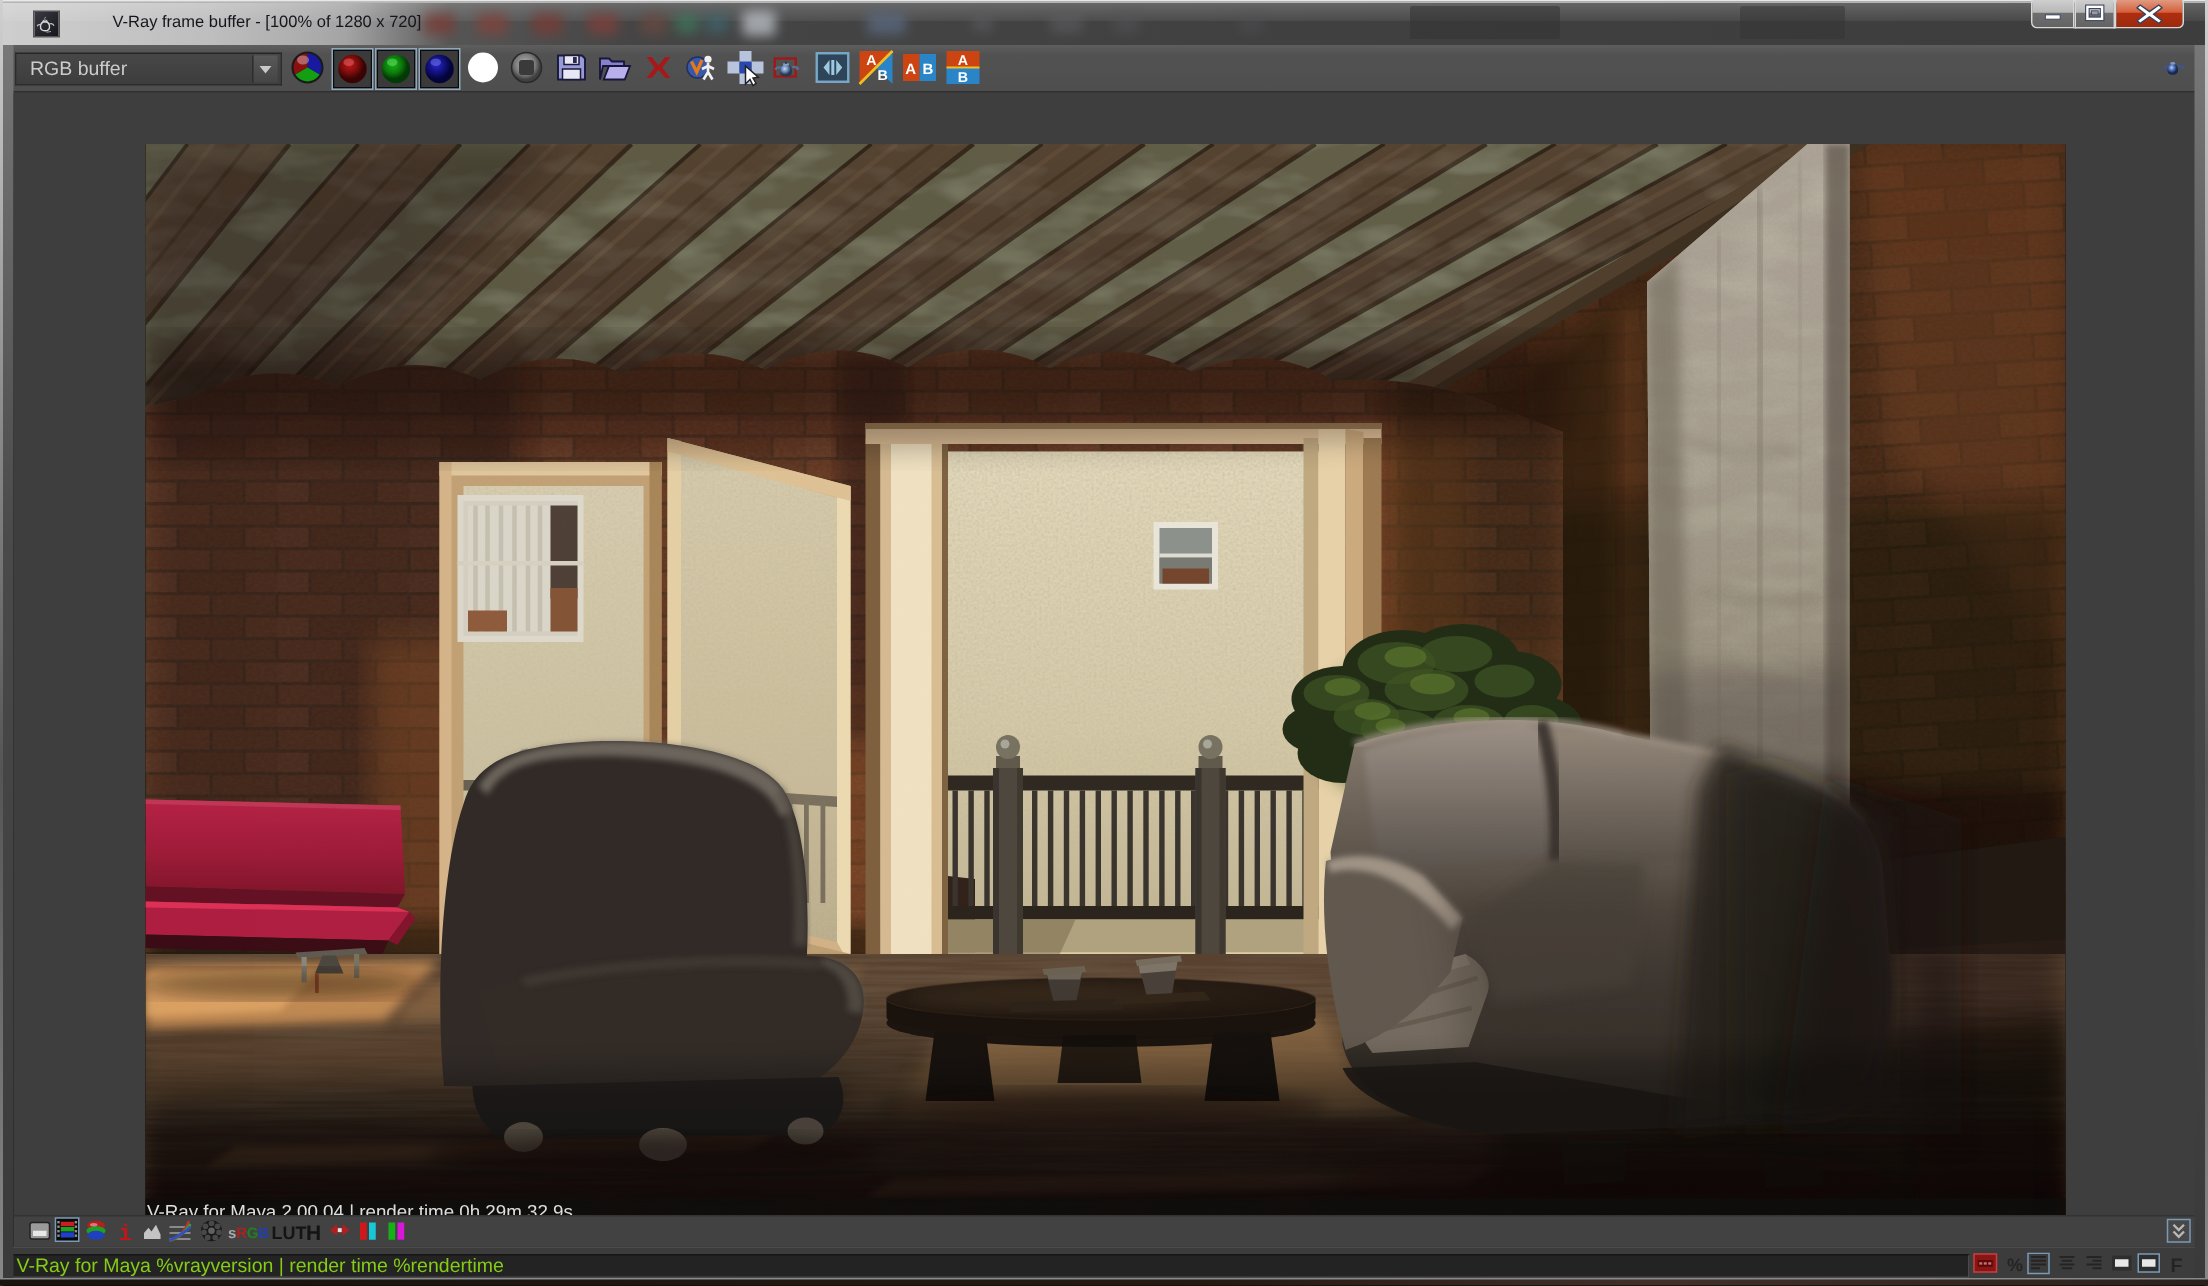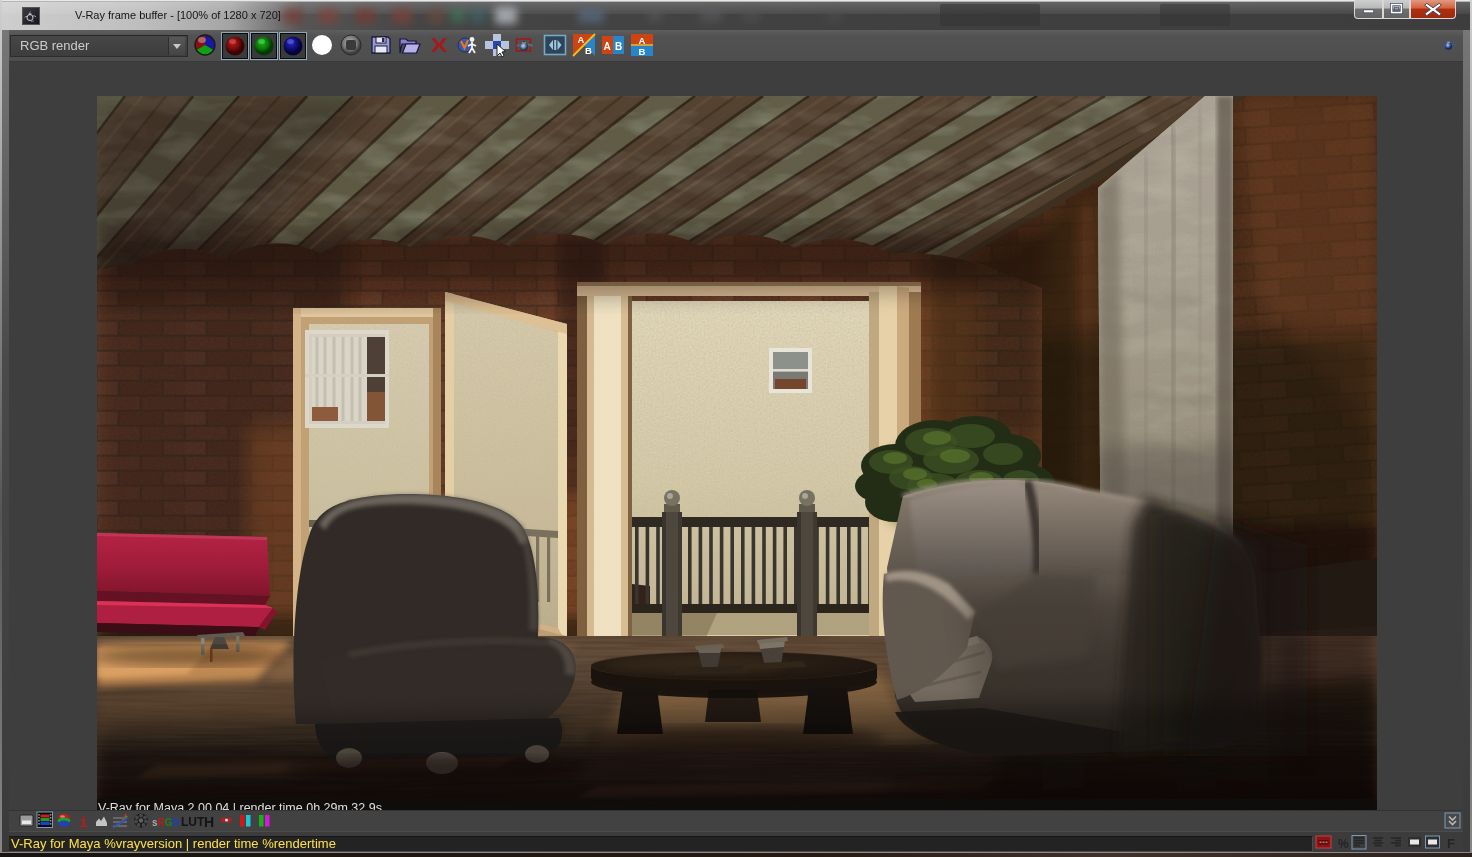--- a/index.html
+++ b/index.html
@@ -30,21 +30,21 @@
   .tbtn{position:absolute;top:2px;width:26px;height:26px;}
   .tbtn.pressed{border:1px solid #0a0a0a;outline:1px solid #8fa8bc;top:3px;width:24px;height:24px;}
   
   #canvas{left:9px;top:62px;width:1455px;height:748px;background:#3e3e3e;}
   #scene{left:97px;top:76px;width:1280px;height:720px;background:#20160f;margin-top:20px;}
   
   #iconbar{left:9px;top:810px;width:1455px;height:21px;background:#424242;border-top:1px solid #333;box-sizing:border-box;}
   
   #statusbar{left:2px;top:831px;width:1468px;height:21px;background:#3c3c3c;border-top:1px solid #4c4c4c;box-sizing:border-box;}
   #statusfield{left:3px;top:4px;width:1308px;height:16px;background:#232323;border:1px solid #161616;border-bottom-color:#4a4a4a;border-right-color:#4a4a4a;box-sizing:border-box;}
-  #statusfield .txt{position:absolute;left:5px;top:0px;line-height:14px;font-size:13px;color:#fde047;white-space:pre;}
+  #statusfield .txt{position:absolute;left:5px;top:0px;line-height:14px;font-size:13px;color:#84cc16;white-space:pre;}
   
   #frameL{left:0;top:0;width:2px;height:857px;background:linear-gradient(180deg,#d0d0d0,#909090 30%,#555 60%,#888);}
   #frameL2{left:2px;top:30px;width:7px;height:822px;background:linear-gradient(180deg,#777,#4a4a4a 40%,#3a3a3a);}
   #frameR{right:0;top:0;width:2px;height:857px;background:linear-gradient(180deg,#d0d0d0,#909090 30%,#555 60%,#888);}
   #frameR2{right:2px;top:30px;width:7px;height:822px;background:linear-gradient(180deg,#777,#4a4a4a 40%,#3a3a3a);}
   #frameB{left:0;top:852px;width:1472px;height:5px;background:linear-gradient(90deg,#181410,#241a12 55%,#41302a 75%,#2a211c);}
   #frameB:before{content:"";position:absolute;left:0;top:0;width:100%;height:1px;background:#8a8a8a;}
 </style>
 </head>
 <body>
@@ -612,21 +612,21 @@
       <div class="wbtn" id="btn-close">
         <svg class="glyph" viewBox="0 0 46 19">
           <path d="M16.5 3.5 L23 8.2 L29.5 3.5 L31.8 5.5 L25.8 10 L31.8 14.5 L29.5 16.5 L23 11.8 L16.5 16.5 L14.2 14.5 L20.2 10 L14.2 5.5 Z" fill="#ffffff" stroke="#39445e" stroke-width="1" stroke-linejoin="round"></path>
         </svg>
       </div>
     </div>
   </div>
 
   <div class="abs" id="toolbar">
     <div class="abs" id="dropdown">
-      <span class="txt">RGB render</span>
+      <span class="txt">RGB buffer</span>
       <span class="arr"></span>
     </div>
     <svg class="tbtn" style="left:190px" viewBox="0 0 26 26">
       <defs>
         <radialGradient id="sphR" cx="40%" cy="35%">
           <stop offset="0%" stop-color="#c01818"></stop>
           <stop offset="60%" stop-color="#7a0c0c"></stop>
           <stop offset="100%" stop-color="#3a0404"></stop>
         </radialGradient>
         <radialGradient id="sphG" cx="40%" cy="35%">

